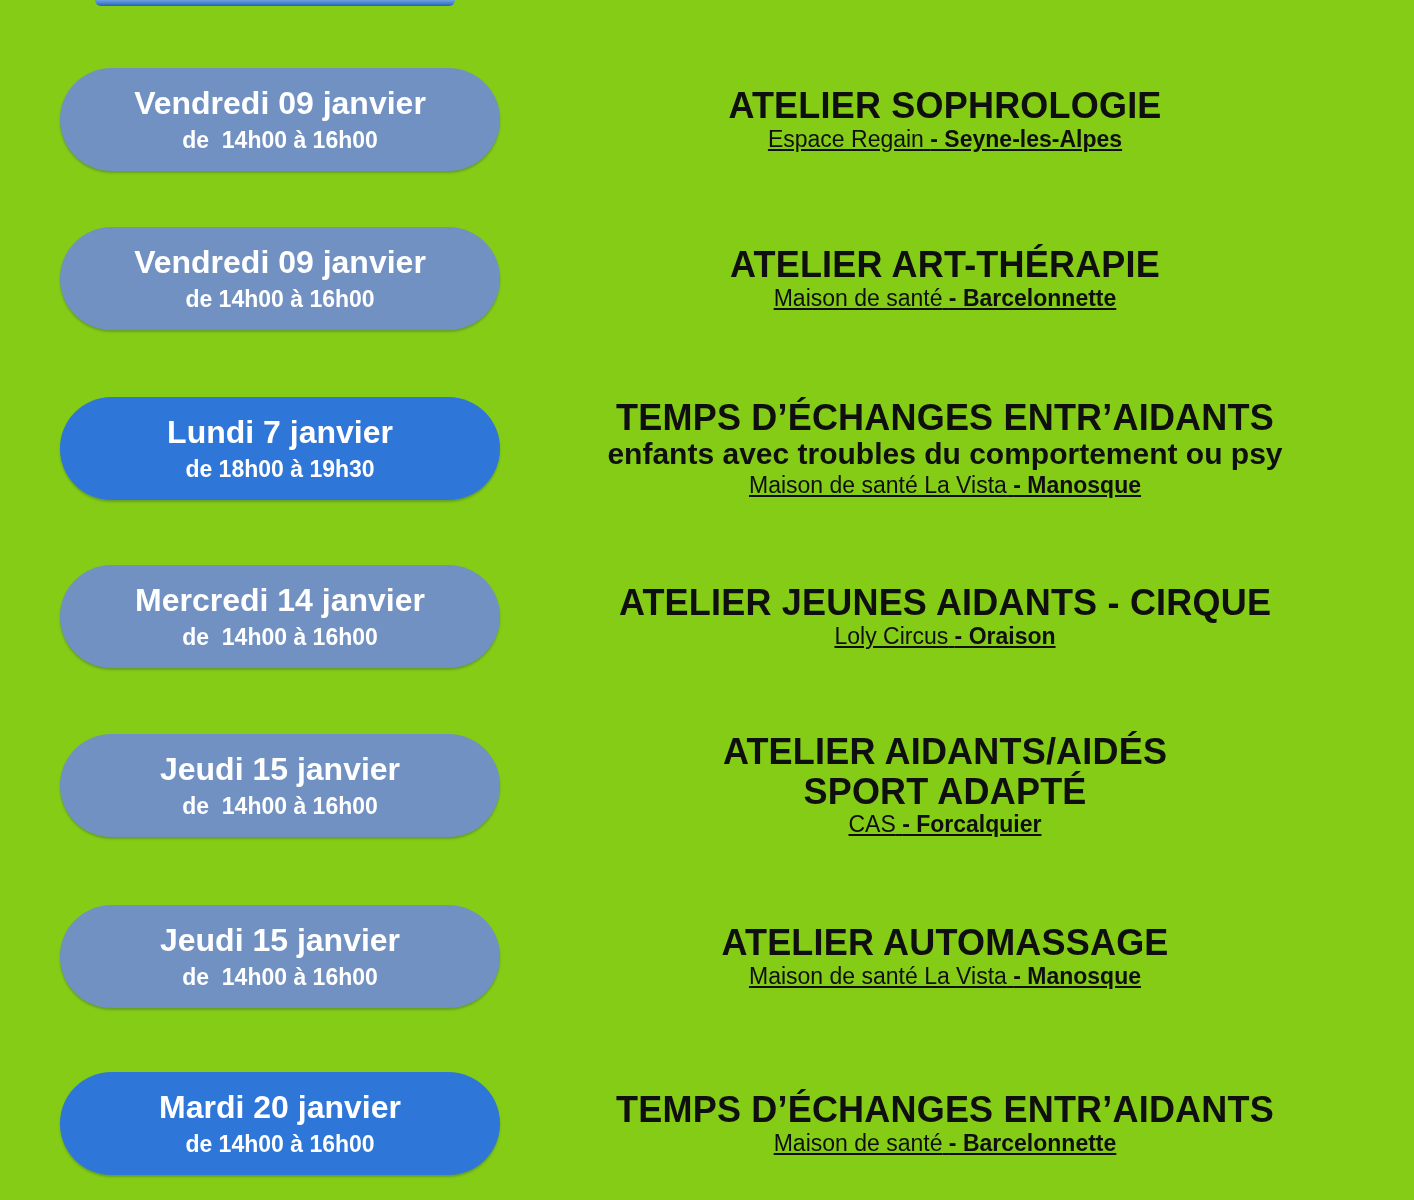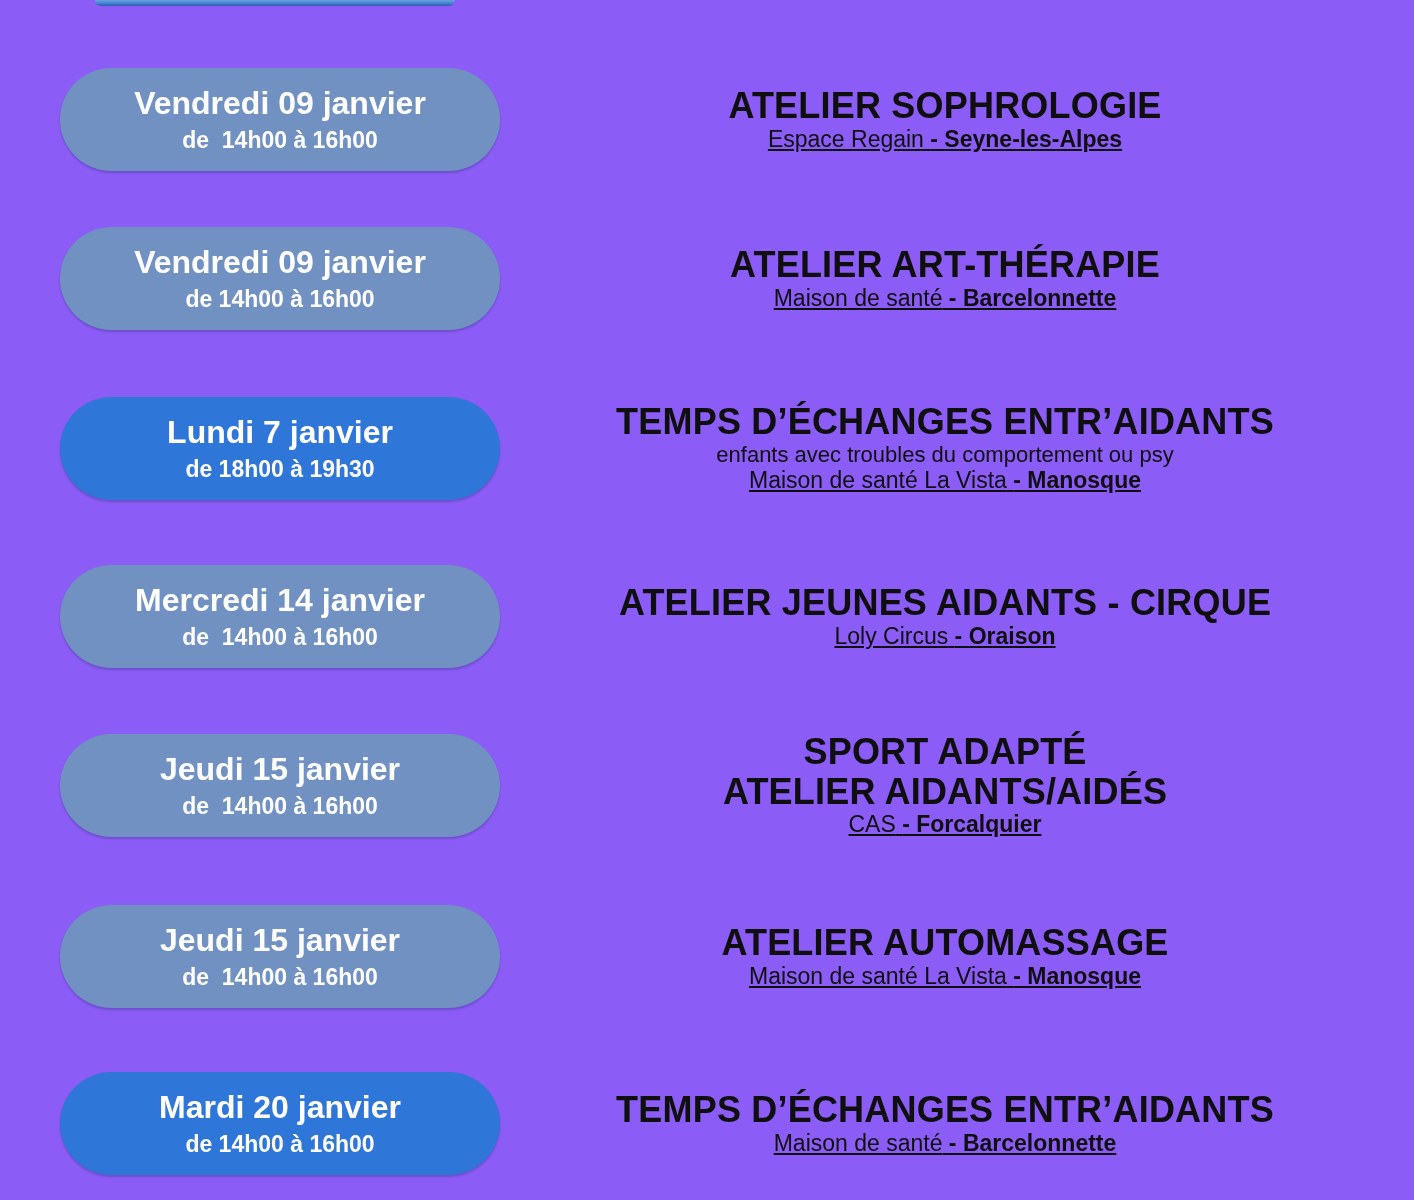--- a/index.html
+++ b/index.html
@@ -1,20 +1,20 @@
 <!DOCTYPE html>
 <html><head>
 <meta charset="utf-8">
 <style>
   html, body { margin: 0; padding: 0; background: #ffffff; }
   .page {
     position: relative;
     width: 1414px;
     height: 1200px;
-    background: #8b5cf6;
+    background: #84cc16;
     overflow: hidden;
     font-family: "Liberation Sans", "DejaVu Sans", sans-serif;
     color: #0f0f0f;
   }
 
   
   .top-sliver {
     position: absolute;
     top: 0; left: 95px;
     width: 360px; height: 6px;
@@ -73,22 +73,22 @@
     text-align: center;
     padding-right: 24px;
   }
   .event-title {
     font-size: 36px;
     font-weight: bold;
     line-height: 1.1;
     letter-spacing: 0.2px;
   }
   .event-note {
-    font-size: 22px;
-    font-weight: normal;
+    font-size: 30px;
+    font-weight: bold;
     line-height: 1.15;
   }
   .event-venue-line {
     font-size: 23px;
     font-weight: normal;
     line-height: 1.2;
     text-decoration: underline;
   }
   .event-location { font-weight: bold; }
 </style>
@@ -143,22 +143,22 @@
       <div class="event-venue-line"><span>Loly Circus</span> <span class="event-location">- Oraison</span></div>
     </div>
   </div>
 
   <div class="row row-5">
     <div class="pill">
       <div class="pill-date">Jeudi 15 janvier</div>
       <div class="pill-time">de  14h00 à 16h00</div>
     </div>
     <div class="event">
+      <div class="event-title">ATELIER AIDANTS/AIDÉS</div>
       <div class="event-title">SPORT ADAPTÉ</div>
-      <div class="event-title">ATELIER AIDANTS/AIDÉS</div>
       <div class="event-venue-line"><span>CAS</span> <span class="event-location">- Forcalquier</span></div>
     </div>
   </div>
 
   <div class="row row-6">
     <div class="pill">
       <div class="pill-date">Jeudi 15 janvier</div>
       <div class="pill-time">de  14h00 à 16h00</div>
     </div>
     <div class="event">

